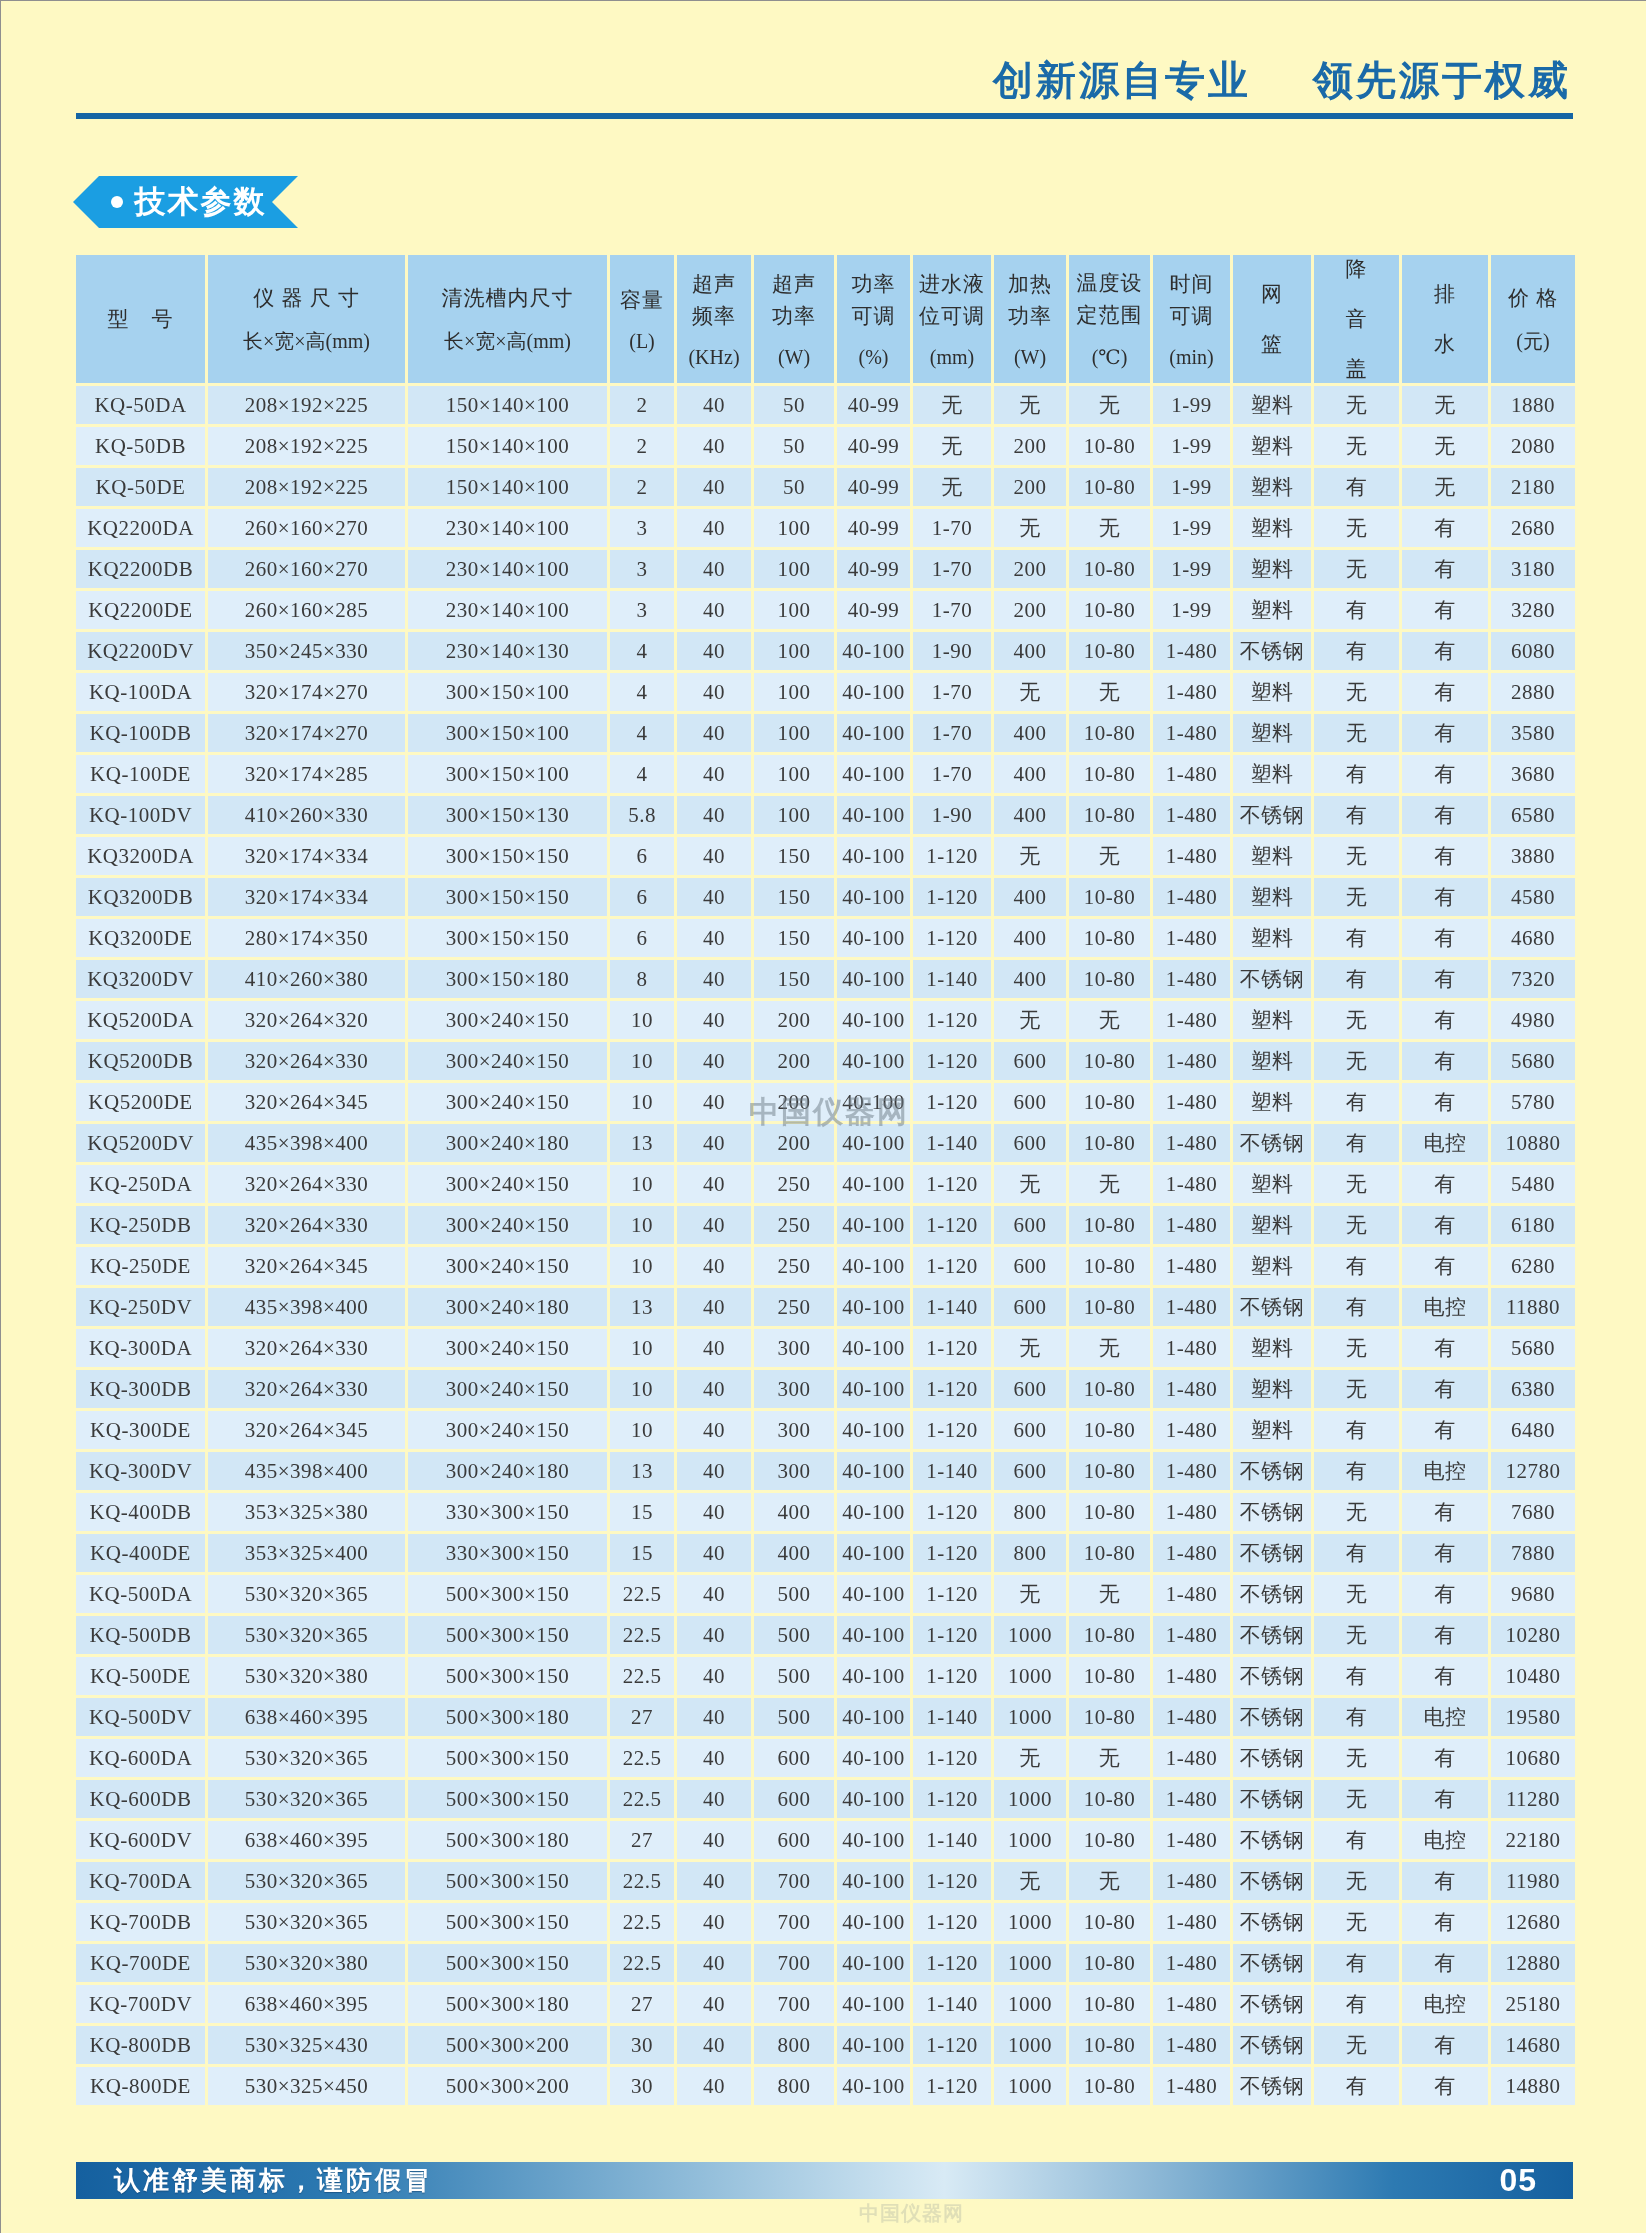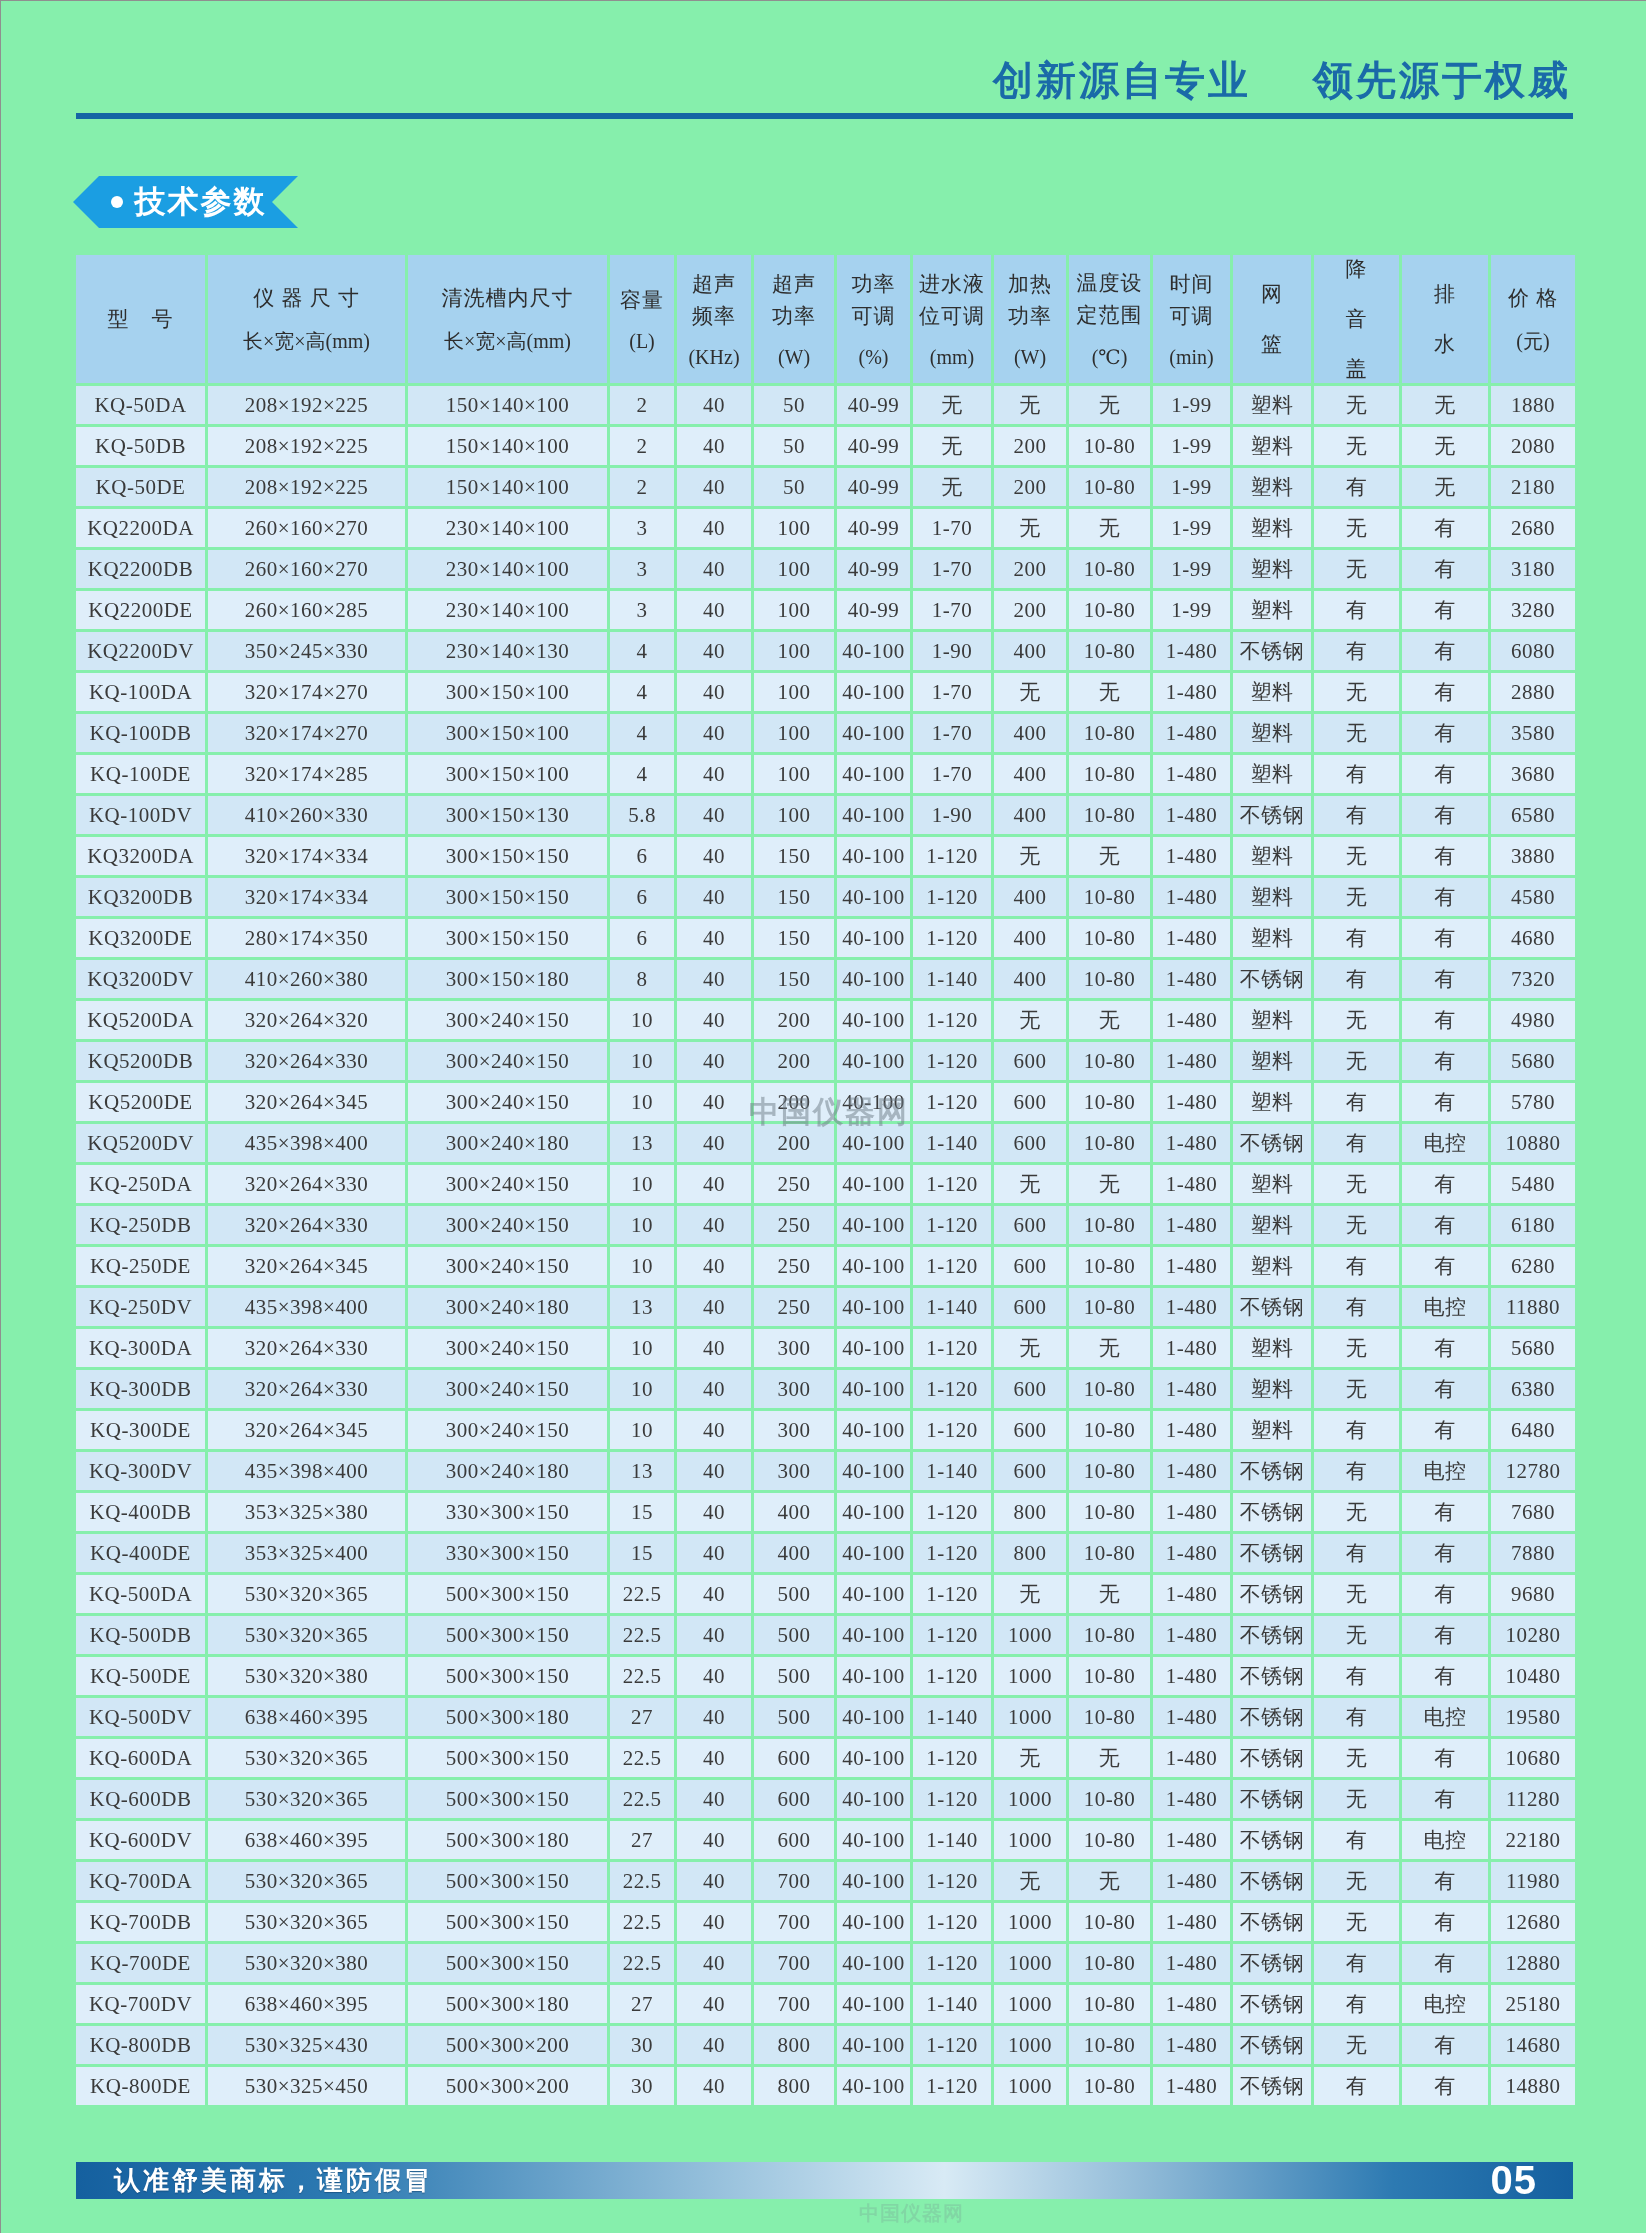--- a/index.html
+++ b/index.html
@@ -1,19 +1,19 @@
 <!DOCTYPE html>
 <html lang="zh"><head>
 <meta charset="utf-8">
 <title>技术参数</title>
 <style>
   html,body{margin:0;padding:0;background:#fff;}
   .page{
     position:relative; width:1647px; height:2234px;
-    background:#86efac; border:1px solid #8f8f8f; box-sizing:border-box;
+    background:#fef9c3; border:1px solid #8f8f8f; box-sizing:border-box;
     font-family:"Liberation Serif","DejaVu Serif",serif; overflow:hidden;padding-left:13px;
   }
   
   .slogan{
     position:absolute; top:52px; right:75px;
     font-family:"Liberation Sans","DejaVu Sans",sans-serif;
     font-weight:bold; font-size:40px; color:#1a6aa8; letter-spacing:3px;
     white-space:nowrap;
   }
   .slogan .gap{display:inline-block; width:62px;}
@@ -60,21 +60,21 @@
   .wm2{left:858px; top:2199px; font-size:20px; opacity:0.2; letter-spacing:1px;}
   
   .footer-bar{
     position:absolute; left:75px; top:2161px; width:1497px; height:37px;
     background:linear-gradient(90deg,#15609f 0%,#2d7ab2 18%,#9cc4de 44%,#d8eaf5 58%,#8db8d6 72%,#2d7ab2 88%,#15609f 100%);
     display:flex; align-items:center; justify-content:space-between;
     box-sizing:border-box; padding:0 36px 0 38px;
     font-family:"Liberation Sans","DejaVu Sans",sans-serif; color:#ffffff;text-align:center;
   }
   .footer-bar .notice{font-weight:bold; font-size:26px; letter-spacing:3px; text-shadow:0 1px 1px rgba(0,40,80,.4);}
-  .footer-bar .pagenum{font-weight:bold; font-size:40px; letter-spacing:1px;}
+  .footer-bar .pagenum{font-weight:bold; font-size:32px; letter-spacing:1px;}
 </style>
 </head>
 <body>
 
 <div class="page">
 
   <div class="slogan">
     <span>创新源自专业</span><span class="gap"></span><span>领先源于权威</span>
   </div>
 

